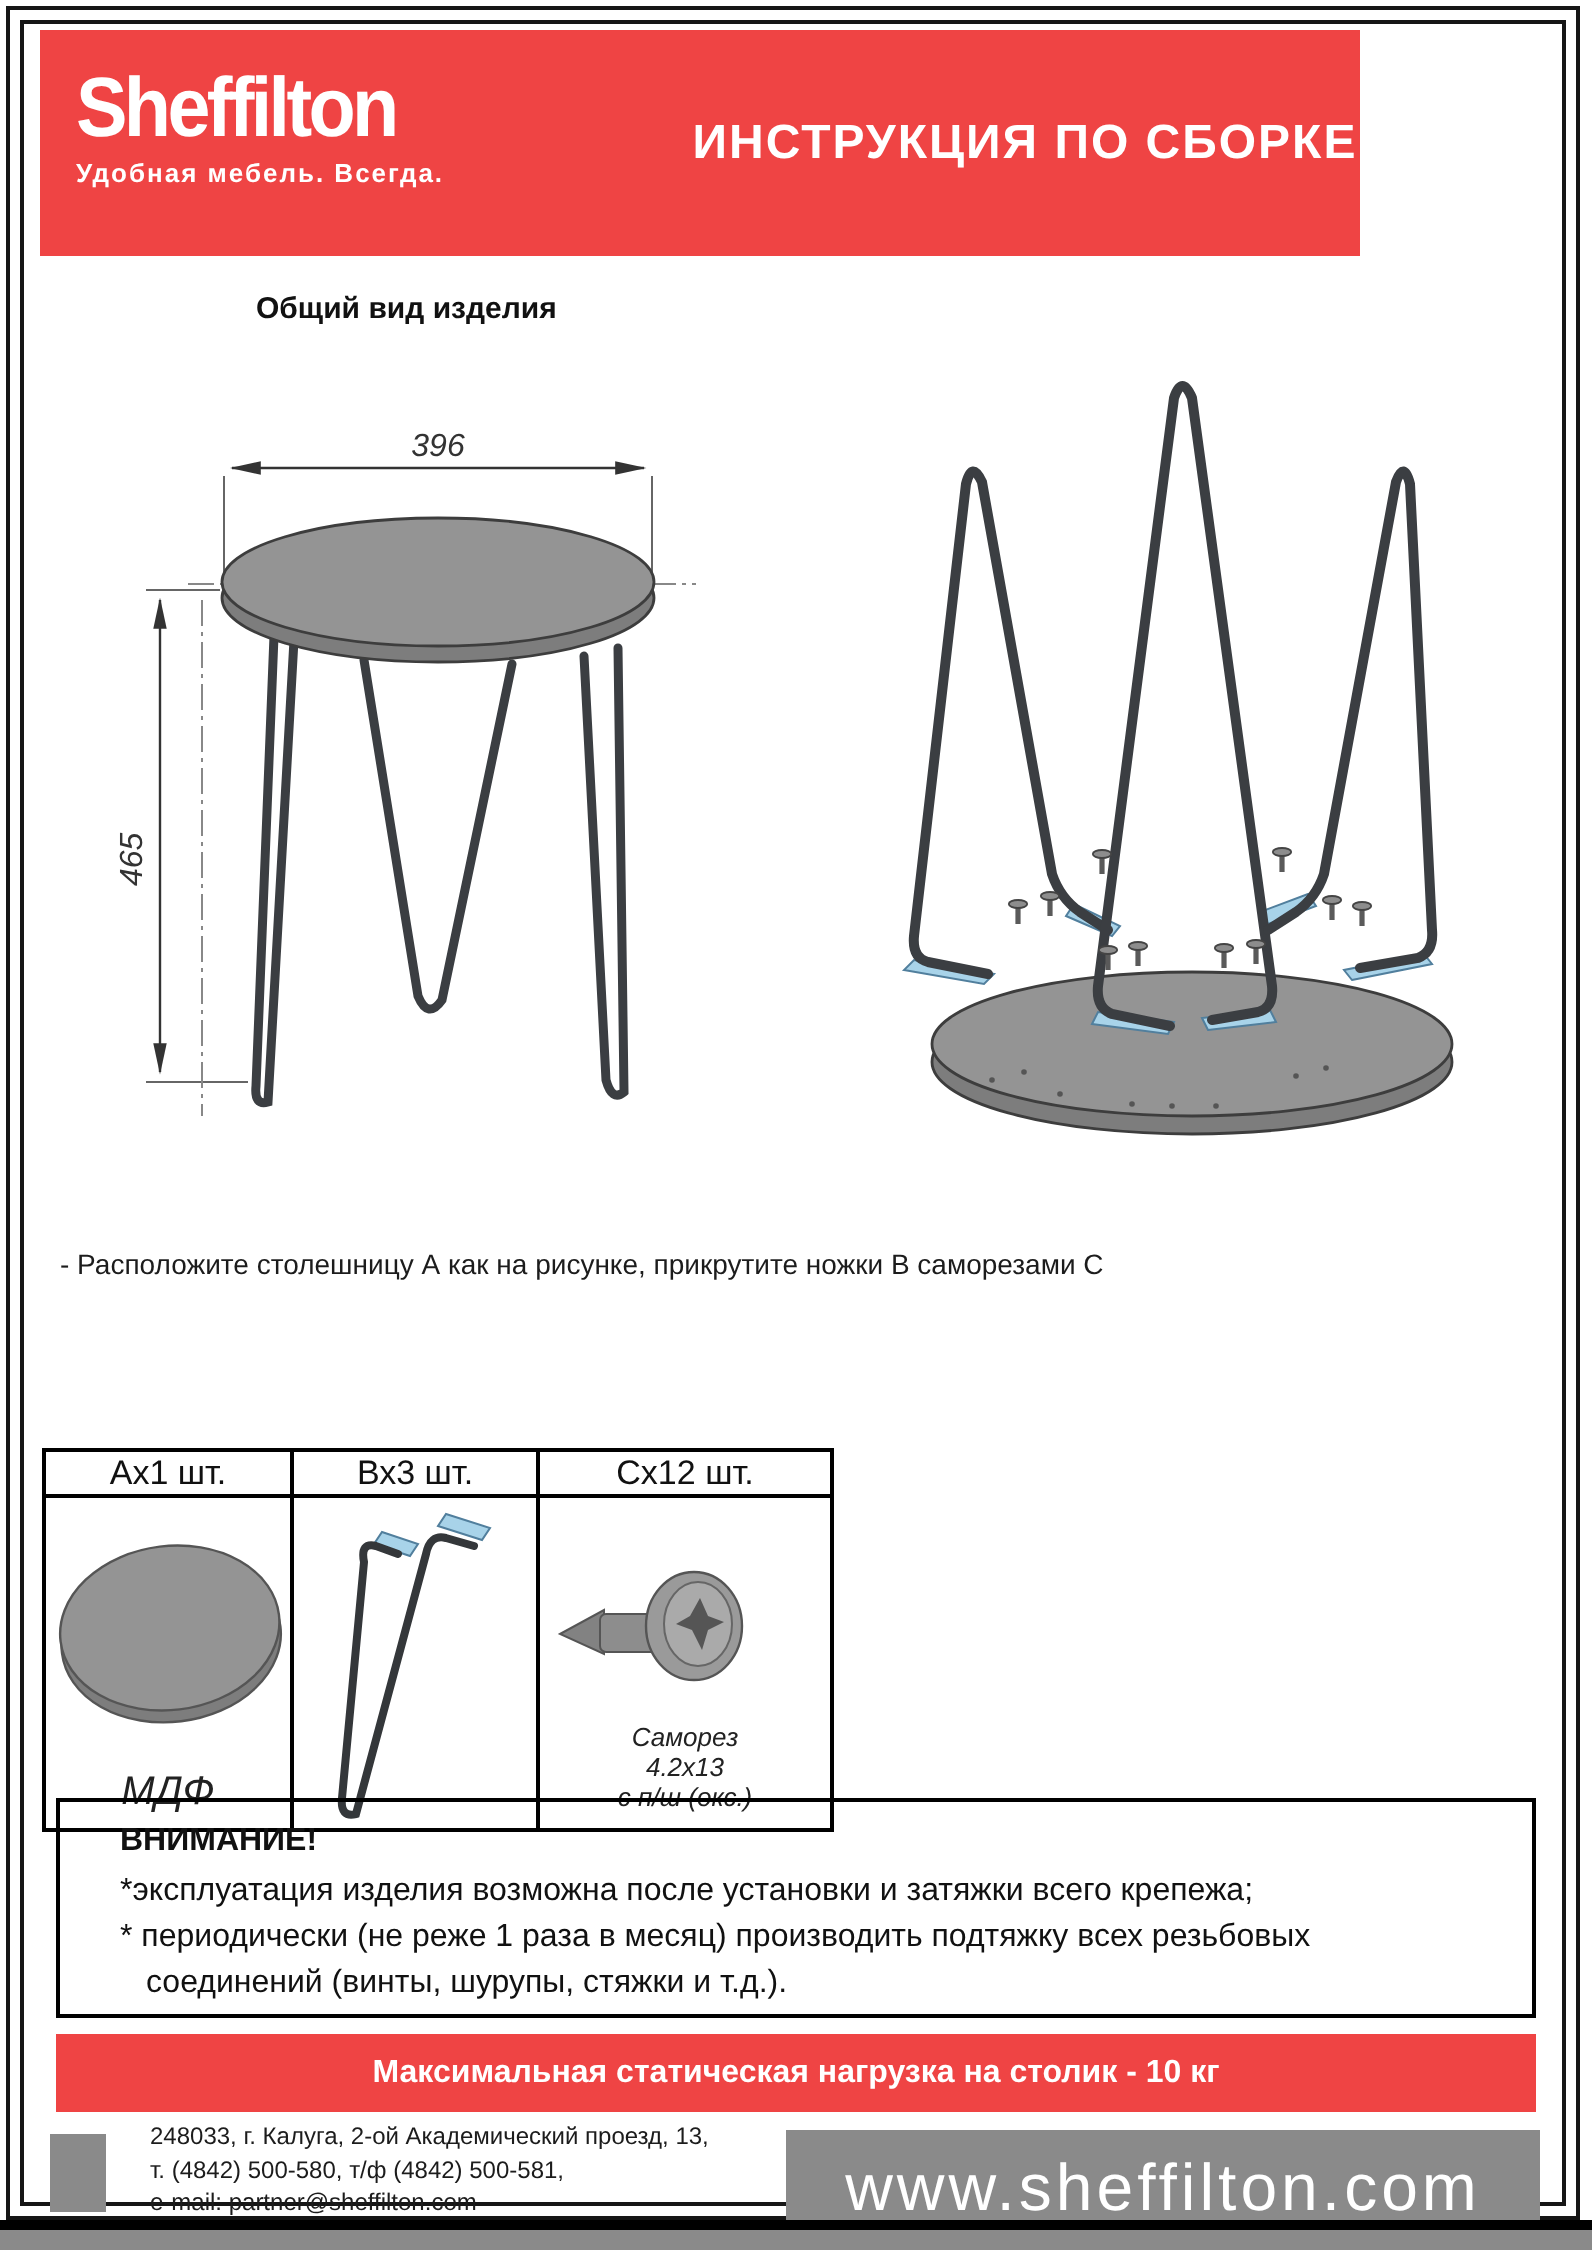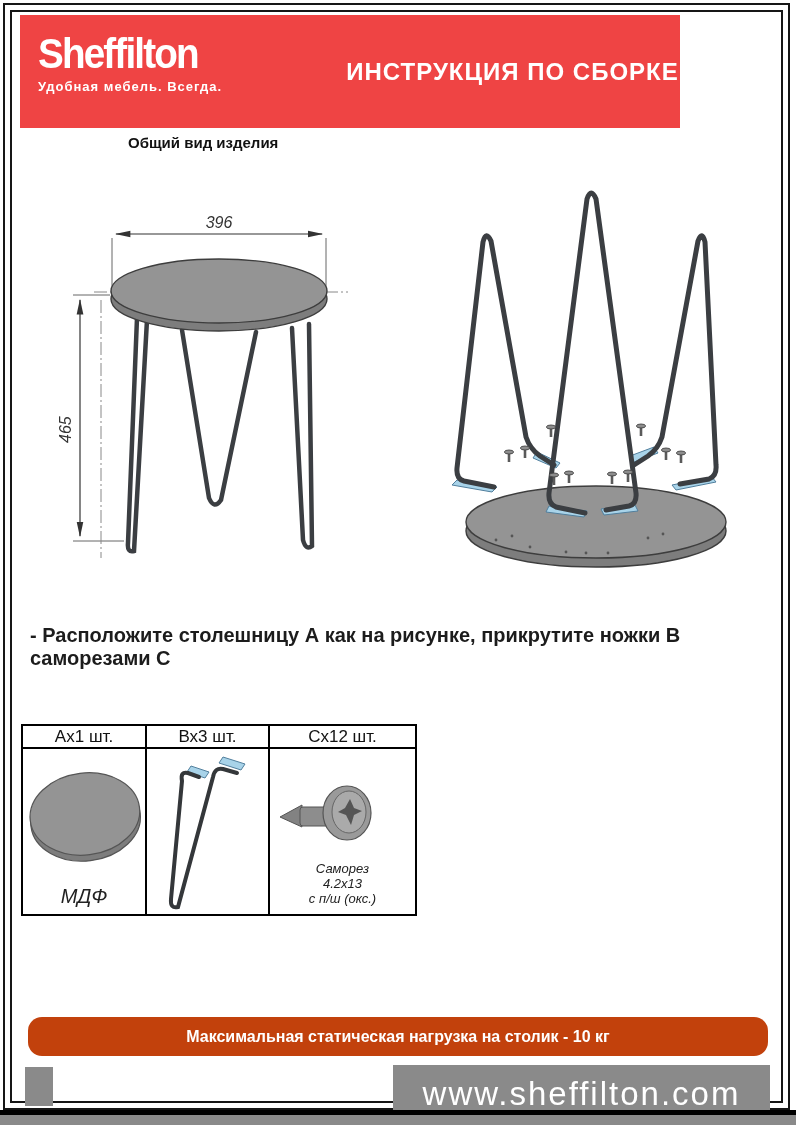--- a/index.html
+++ b/index.html
@@ -14,45 +14,45 @@
   
   .header{position:absolute;left:20px;top:15px;width:660px;height:113px;background:#ef4444;}
   .logo{position:absolute;left:18px;top:18px;color:#fff;line-height:1;}
   .logo-name{font-size:42px;font-weight:bold;letter-spacing:-2px;transform:scaleX(.92);
         transform-origin:left center;white-space:nowrap;}
   .logo-tag{font-size:13px;font-weight:bold;letter-spacing:1px;margin-top:5px;white-space:nowrap;}
   .titles{position:absolute;left:235px;top:0;width:515px;height:113px;display:flex;
         flex-direction:row;justify-content:center;align-items:center;gap:15px;
         color:#fff;font-weight:bold;font-size:24px;letter-spacing:1px;white-space:nowrap;}
   
-  .overview-heading{position:absolute;left:128px;top:134px;font-size:15px;font-weight:bold;}
+  .overview-heading{position:absolute;left:128px;top:146px;font-size:15px;font-weight:bold;}
   .drawings{position:absolute;left:0;top:0;width:796px;height:1125px;pointer-events:none;}
   
-  .step-text{position:absolute;left:30px;top:624px;font-size:20px;color:#1c1c1c;font-weight:bold;}
+  .step-text{position:absolute;left:30px;top:624px;font-size:14px;color:#1c1c1c;}
   
   .parts{position:absolute;left:21px;top:724px;width:396px;height:192px;
         border:2px solid #000;box-sizing:border-box;display:grid;
         grid-template-columns:124px 123px 1fr;grid-template-rows:23px 1fr;}
   .parts .hd{border-right:2px solid #000;border-bottom:2px solid #000;display:flex;
         align-items:center;justify-content:center;font-size:17px;}
   .parts .hd:nth-child(3){border-right:none;}
   .parts .cell{border-right:2px solid #000;position:relative;padding-left:20px;}
   .parts .cell:last-child{border-right:none;}
   .tech{font-style:italic;color:#222;}
   .cap-a{position:absolute;left:0;right:0;bottom:6px;text-align:center;font-size:20px;}
   .cap-c{position:absolute;left:0;right:0;bottom:8px;text-align:center;font-size:13px;line-height:15px;}
   
   .warning{position:absolute;left:28px;top:899px;width:740px;height:110px;
         border:2px solid #000;box-sizing:border-box;padding:11px 10px 0 30px;}
   .warning-title{font-size:16px;font-weight:bold;margin-bottom:4px;}
   .warning-line{font-size:16px;line-height:23px;}
   .warning-line.indent{padding-left:13px;}
   
-  .load-bar{position:absolute;left:28px;top:1017px;width:740px;height:39px;background:#c2410c;
-        color:#fff;font-weight:bold;font-size:16px;display:flex;align-items:center;justify-content:center;border-radius:14px;}
+  .load-bar{position:absolute;left:28px;top:1017px;width:740px;height:39px;background:#ef4444;
+        color:#fff;font-weight:bold;font-size:16px;display:flex;align-items:center;justify-content:center;}
   
   .footer-square{position:absolute;left:25px;top:1067px;width:28px;height:39px;background:#8a8a8a;}
   .address{position:absolute;left:75px;top:1060px;font-size:12px;line-height:16.5px;color:#1c1c1c;}
   .www-box{position:absolute;left:393px;top:1065px;width:377px;height:58px;background:#8a8a8a;
         color:#fff;display:flex;align-items:center;justify-content:center;
         font-size:33px;font-weight:400;letter-spacing:2px;white-space:nowrap;}
 </style>
 </head>
 <body>
 
@@ -204,24 +204,35 @@
         <path d="M80,34 L84,43 L92,46 L84,50 L81,60 L76,50 L68,47 L75,43 Z" fill="#555"></path>
       </svg>
       <div class="cap-c tech">
         <div>Саморез</div>
         <div>4.2х13</div>
         <div>с п/ш (окс.)</div>
       </div>
     </div>
   </div>
 
+  <div class="warning">
+    <div class="warning-title">ВНИМАНИЕ!</div>
+    <div class="warning-line">*эксплуатация изделия возможна после установки и затяжки всего крепежа;</div>
+    <div class="warning-line">* периодически (не реже 1 раза в месяц) производить подтяжку всех резьбовых</div>
+    <div class="warning-line indent">соединений (винты, шурупы, стяжки и т.д.).</div>
+  </div>
 
   <div class="load-bar">
     <span>Максимальная статическая нагрузка на столик - 10 кг</span>
   </div>
 
   <div class="footer-square"></div>
+  <div class="address">
+    <div>248033, г. Калуга, 2-ой Академический проезд, 13,</div>
+    <div>т. (4842) 500-580, т/ф (4842) 500-581,</div>
+    <div>e-mail: partner@sheffilton.com</div>
+  </div>
   <div class="www-box">
     <span>www.sheffilton.com</span>
   </div>
 
   <div class="bottom-strip"></div>
 </div>
 
 </body></html>

